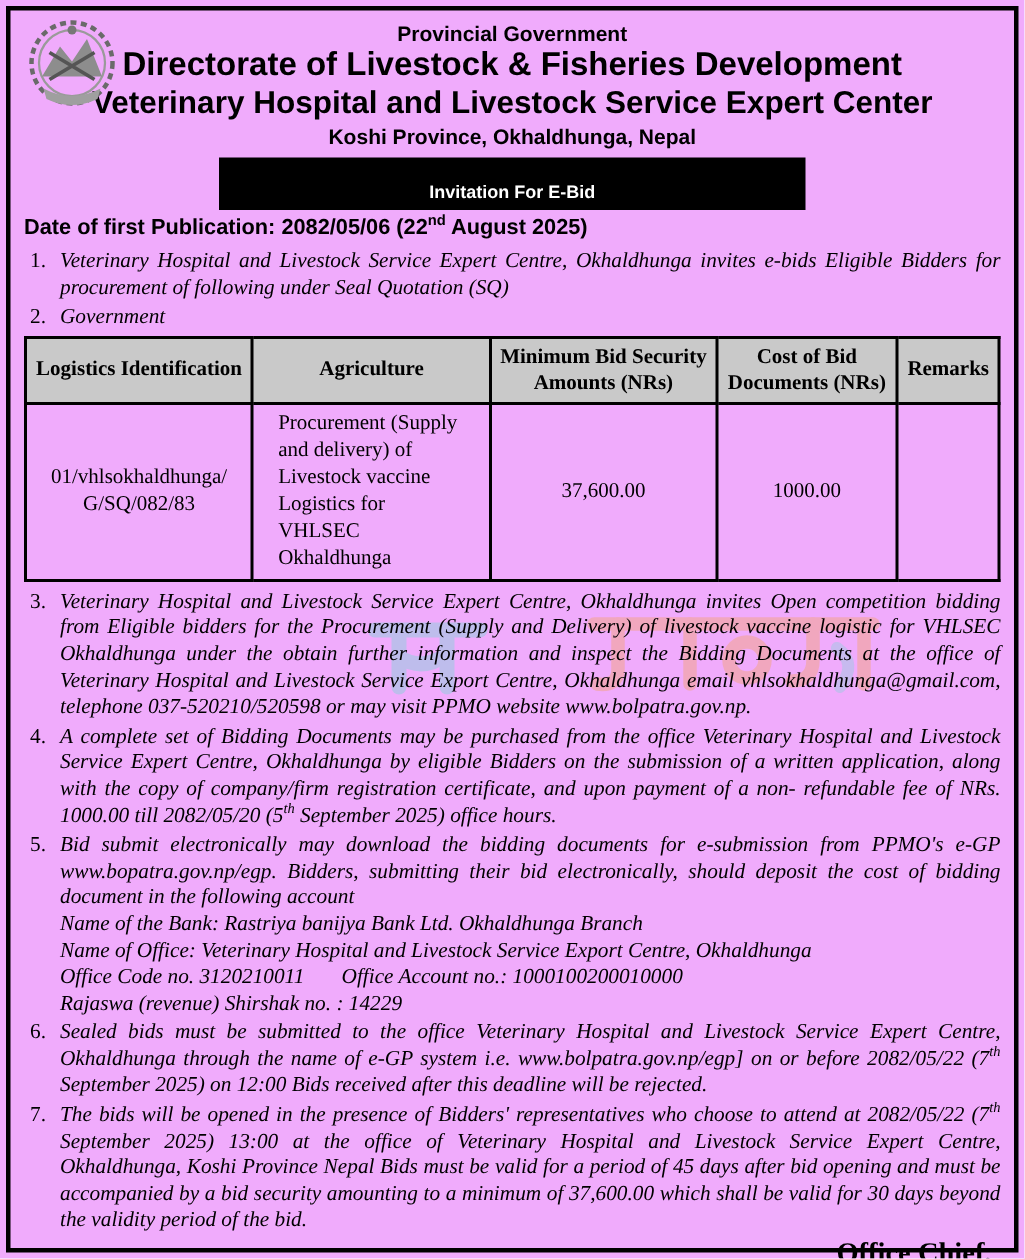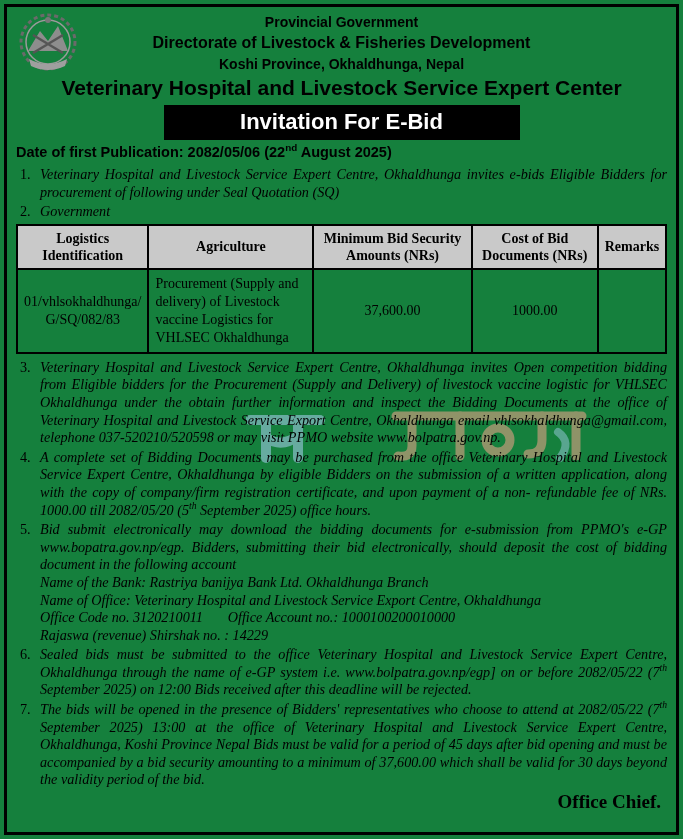--- a/index.html
+++ b/index.html
@@ -1,55 +1,55 @@
 <!DOCTYPE html>
 <html><head>
 <meta charset="utf-8">
 <style>
   * { margin:0; padding:0; box-sizing:border-box; }
   html,body { background:#ffffff; }
   .page {
-    position:relative; width:683px; height:839px; background:#15803d;
+    position:relative; width:683px; height:839px; background:#f0abfc;
     font-family:"Liberation Serif", serif; color:#000; overflow:hidden;
   }
   .frame {
     position:absolute; left:4px; top:4px; right:4px; bottom:4px;
     border:3px solid #000; padding:6px 9px 4px 9px;
   }
   .content { position:relative; z-index:2; }
   
   .emblem { position:absolute; left:8px; top:2px; z-index:3; }
   .hdr { text-align:center; font-family:"Liberation Sans", sans-serif; font-weight:bold; }
   .hdr-1 { font-size:14px; line-height:18px; }
   .hdr-2 { font-size:16px; line-height:21px; }
-  .hdr-3 { font-size:16px; line-height:24px; }
+  .hdr-3 { font-size:22px; line-height:24px; }
   .hdr-4 { font-size:21px; line-height:27px; }
   .hdr-5 { font-size:14px; line-height:19px; }
   .banner {
-    width:356px; margin:4px auto 3px auto; background:#000; color:#fff;
+    width:391px; margin:4px auto 3px auto; background:#000; color:#fff;
     text-align:center; font-family:"Liberation Sans", sans-serif;
-    font-weight:bold; font-size:22px; padding:4px 0 5px 0;
+    font-weight:bold; font-size:12px; padding:16px 0 5px 0;
   }
   .pubdate {
     text-align:left; font-family:"Liberation Sans", sans-serif;
     font-weight:bold; font-size:14.5px; margin:4px 0 6px 0;
   }
   sup { font-size:68%; vertical-align:super; line-height:0; }
   
   .item { display:flex; font-size:14.2px; line-height:17.6px; margin-bottom:2px; }
   .item .no { flex:0 0 24px; padding-left:4px; }
   .item .txt { flex:1; text-align:justify;font-style:italic; }
   
   table.bid { width:100%; border-collapse:collapse; margin:3px 0 5px 0; }
   table.bid th, table.bid td { border:2px solid #000; font-size:14px; }
   table.bid th {
     background:#c9c9c9; font-weight:bold; text-align:center;
     padding:4px 4px; line-height:17px;
   }
-  table.bid td { padding:4px 6px; vertical-align:middle; line-height:18px; }
+  table.bid td { padding:4px 16px; vertical-align:middle; line-height:18px; }
   .td-center { text-align:center; }
   .td-left   { text-align:left; }
   .row-main td { height:84px; }
   
   .sign { text-align:right; font-weight:bold; font-size:19px; padding-right:6px; margin-top:1px; }
   
   .watermark { position:absolute; left:246px; top:404px; z-index:1; pointer-events:none; }
 </style>
 </head>
 <body>
@@ -84,22 +84,22 @@
       <circle cx="33" cy="11" r="3" fill="#777"></circle>
       <path d="M13 42 L25 22 L33 32 L43 17 L53 42 Z" fill="#8d8d8d"></path>
       <path d="M18 44 L48 26 M18 26 L48 44" stroke="#555" stroke-width="2.5"></path>
       <path d="M14 50 Q33 60 52 50 L50 57 Q33 65 16 57 Z" fill="#9f9f9f"></path>
     </svg>
 
     <div class="content">
 
       <div class="hdr hdr-1">Provincial Government</div>
       <div class="hdr hdr-3">Directorate of Livestock &amp; Fisheries Development</div>
+      <div class="hdr hdr-4">Veterinary Hospital and Livestock Service Expert Center</div>
       <div class="hdr hdr-5">Koshi Province, Okhaldhunga, Nepal</div>
-      <div class="hdr hdr-4">Veterinary Hospital and Livestock Service Expert Center</div>
 
       <div class="banner">Invitation For E-Bid</div>
 
       <div class="pubdate">Date of first Publication: 2082/05/06 (22<sup>nd</sup> August 2025)</div>
 
       <div class="item">
         <span class="no">1.</span>
         <span class="txt">Veterinary Hospital and Livestock Service Expert Centre, Okhaldhunga invites e-bids Eligible Bidders for procurement of following under Seal Quotation (SQ)</span>
       </div>
       <div class="item">

